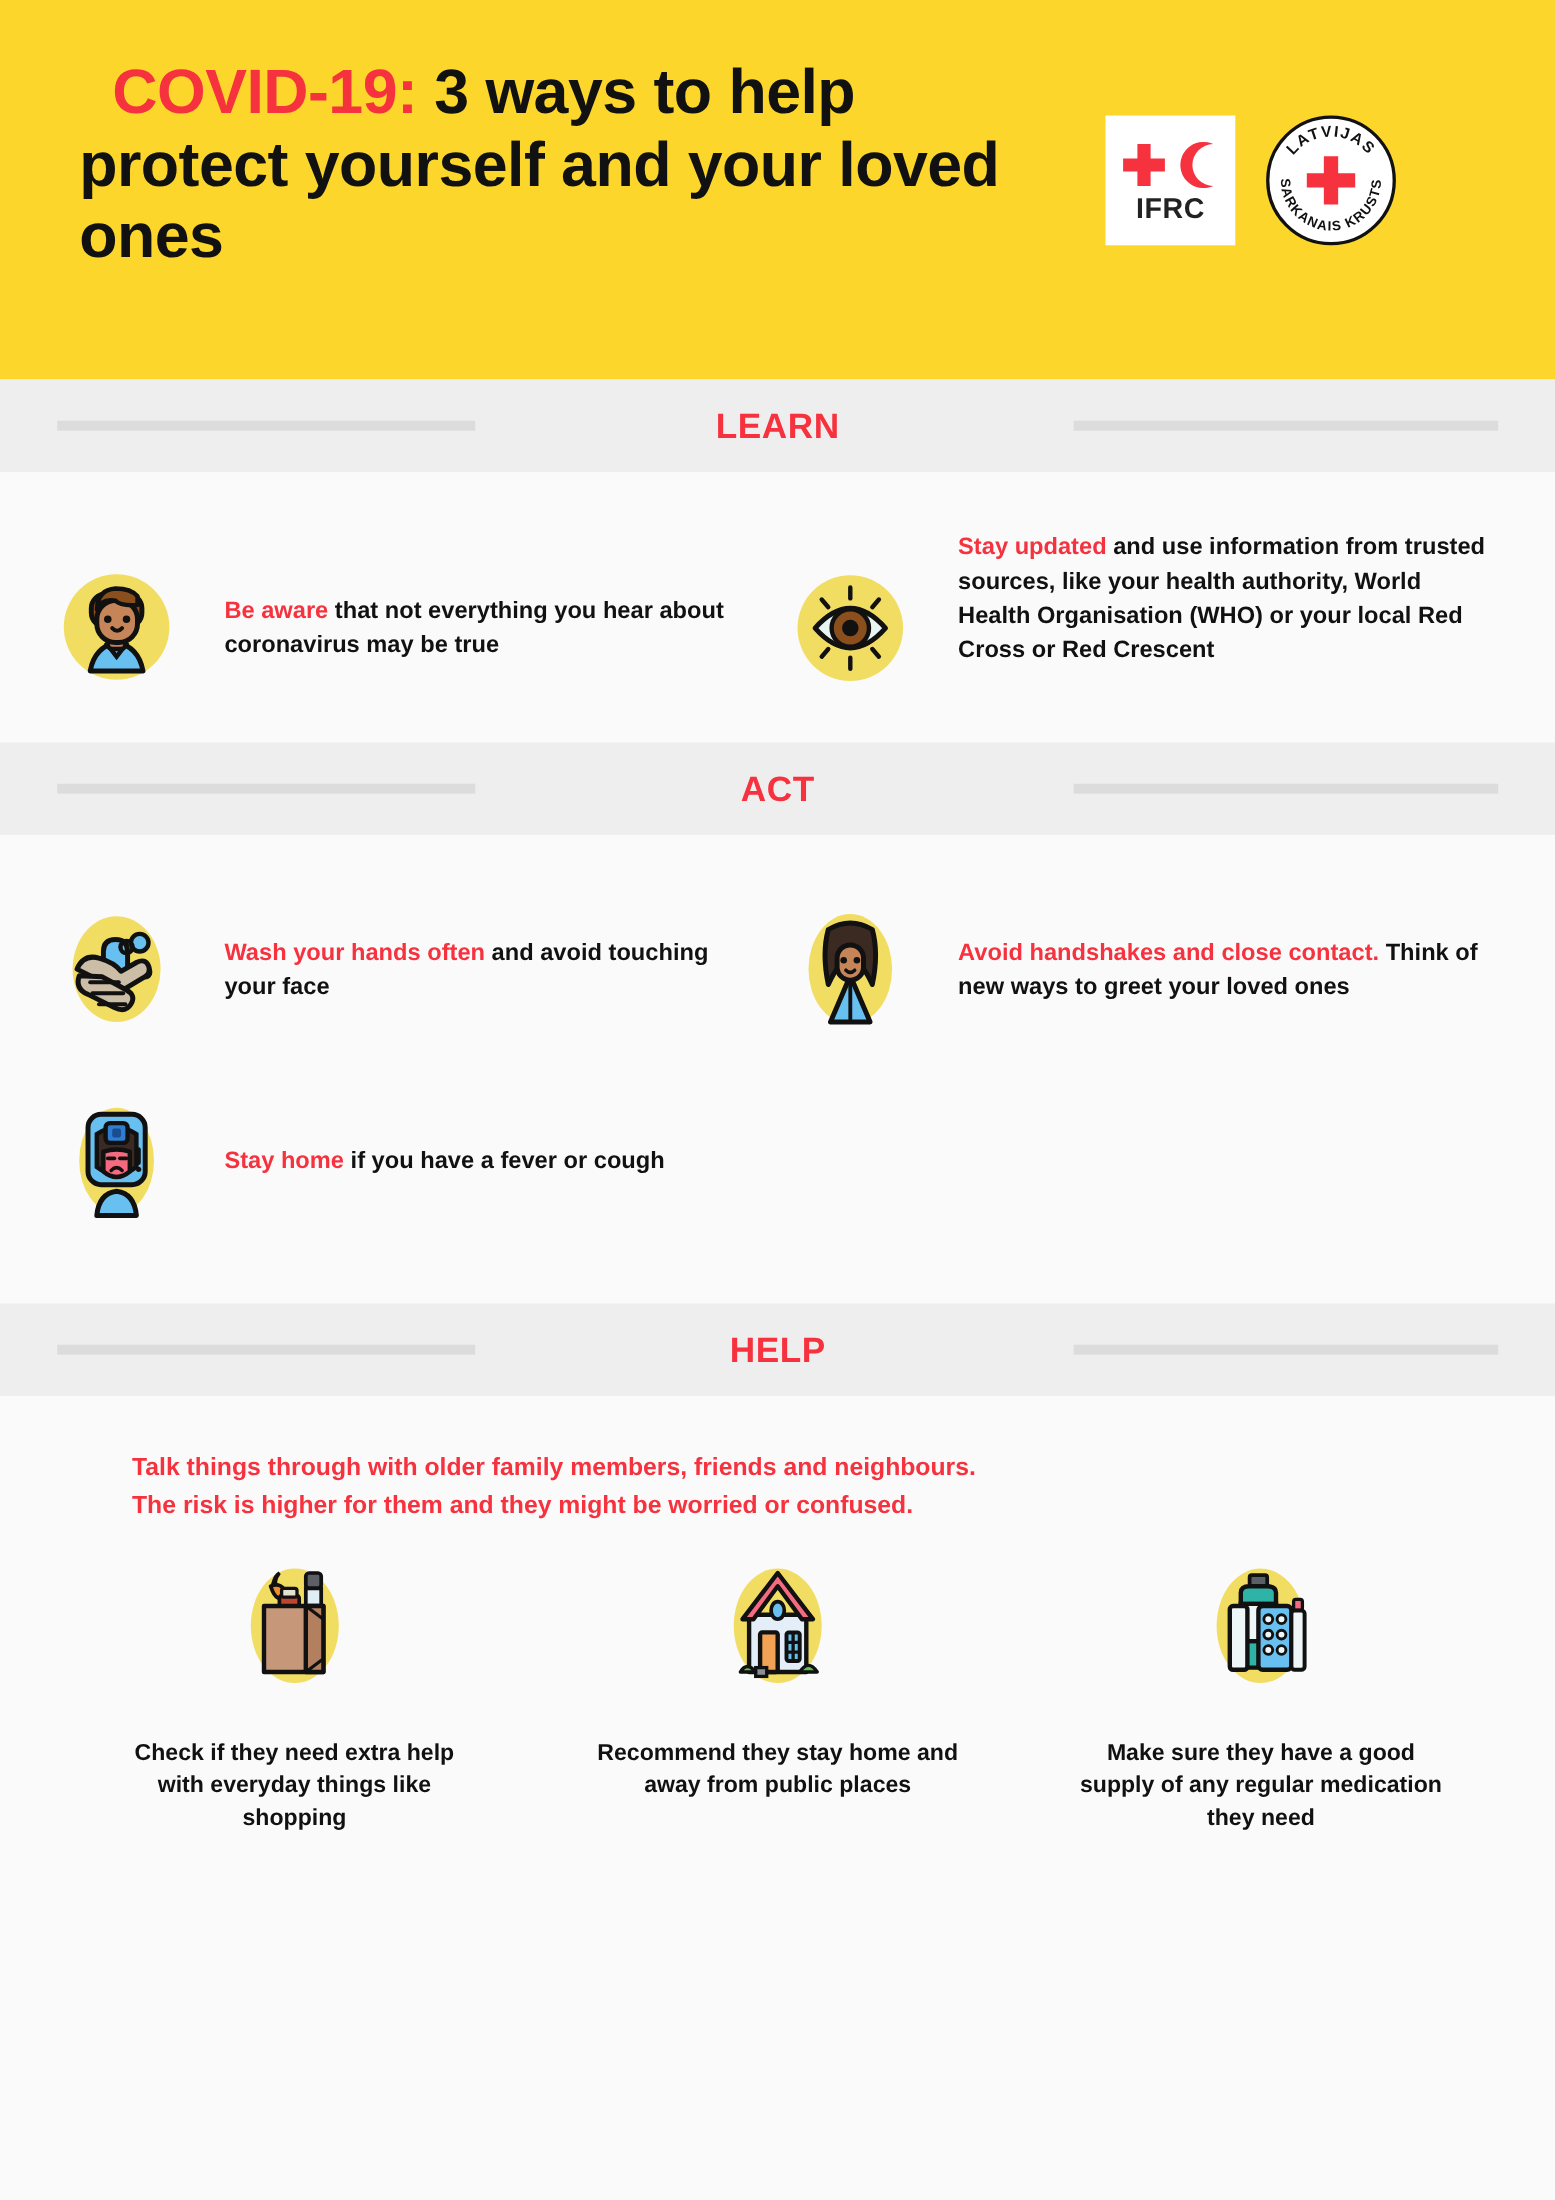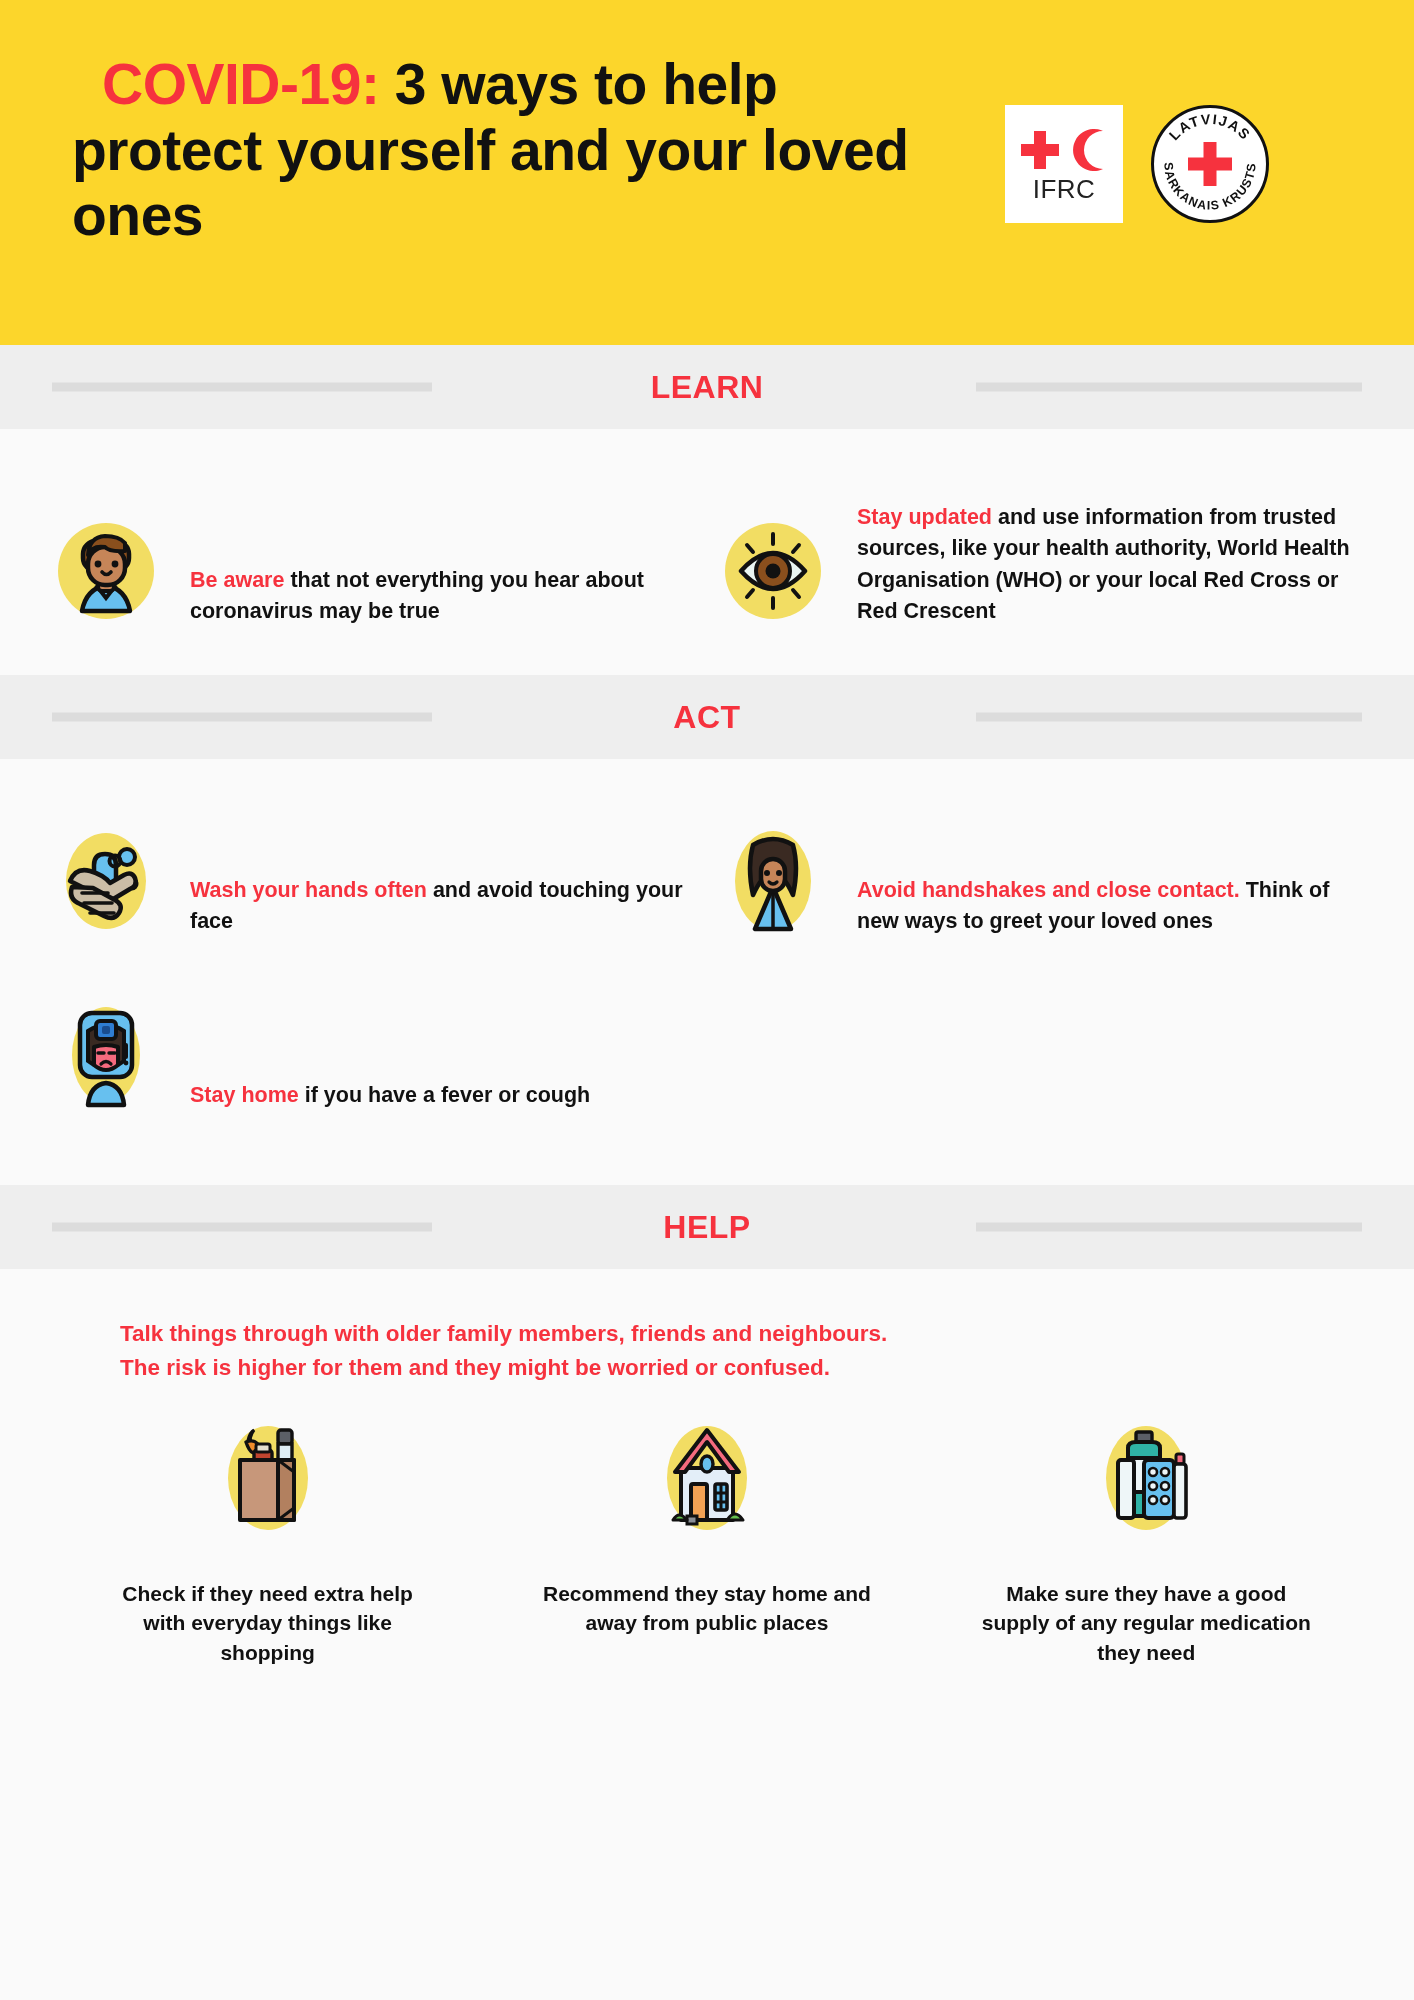--- a/index.html
+++ b/index.html
@@ -57,21 +57,21 @@
     gap: 2px;
   }
   .ifrc-marks {
     display: flex;
     align-items: center;
     gap: 4px;
     height: 48px;
   }
   .ifrc-text {
     font-size: 26px;
-    font-weight: 400;
+    font-weight: 700;
     color: #222222;
     letter-spacing: 0.5px;
     line-height: 1;
   }
   .lrc-logo {
     position: relative;
     width: 118px;
     height: 118px;
     background: #ffffff;
     border: 3px solid #111111;
@@ -117,22 +117,22 @@
 
   
   .cards {
     display: flex;
     flex-wrap: wrap;
     padding: 0 40px;
   }
   .card {
     width: 50%;
     display: flex;
-    align-items: flex-end;
-    gap: 28px;
+    align-items: center;
+    gap: 42px;
     padding: 22px 18px 22px 10px;
   }
   .card .icon-wrap {
     flex: 0 0 112px;
     height: 112px;
     display: flex;
     align-items: center;
     justify-content: center;
   }
   .card .body {

